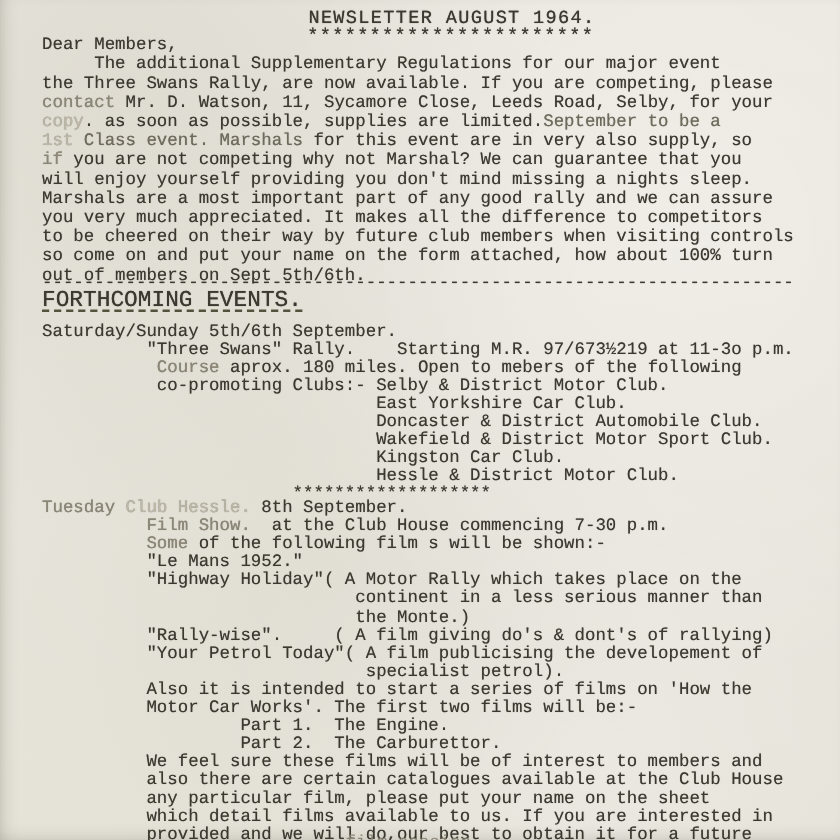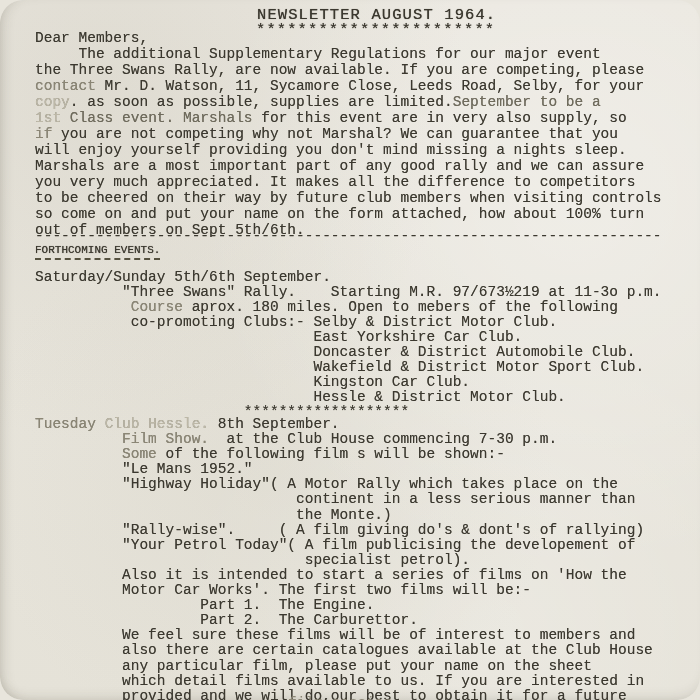--- a/index.html
+++ b/index.html
@@ -11,21 +11,20 @@
   .page{
     position:absolute;inset:0;overflow:hidden;
     background:
       radial-gradient(circle at 15% 12%, rgba(185,180,164,0.22), transparent 42%),
       radial-gradient(circle at 82% 28%, rgba(255,255,255,0.30), transparent 50%),
       radial-gradient(circle at 38% 68%, rgba(198,194,179,0.18), transparent 45%),
       radial-gradient(circle at 70% 90%, rgba(255,255,255,0.22), transparent 40%),
       linear-gradient(#eae7df,#e5e2d8);
     box-shadow: inset 10px 0 14px -10px rgba(60,55,40,0.25),
                 inset 0 -10px 14px -10px rgba(60,55,40,0.18);
-    border-radius: 23px;
   }
   .title{
     position:absolute;top:6px;left:257px;
     font-size:15.5px;letter-spacing:1.1px;white-space:pre;
     text-shadow:0 0 0.7px rgba(45,42,33,0.85);
   }
   .title-rule{
     position:absolute;top:21px;left:256px;
     font-size:15.5px;letter-spacing:1.1px;white-space:pre;
     text-shadow:0 0 0.7px rgba(45,42,33,0.8);
@@ -41,21 +40,21 @@
   #intro{top:30px;}
   #event1{top:270px;}
   #event2{top:417px;}
   .separator{
     position:absolute;top:228px;left:35px;width:640px;overflow:hidden;
     font-size:14.5px;line-height:16px;white-space:pre;
     text-shadow:0 0 0.6px rgba(59,56,47,0.6);
   }
   .heading{
     position:absolute;top:242px;left:35px;
-    font-size:11px;line-height:16px;white-space:pre;
+    font-size:19px;line-height:16px;white-space:pre;
     text-shadow:0 0 0.7px rgba(45,42,33,0.85);
   }
   .heading span{
     display:inline-block;border-bottom:2px dashed #55513f;padding-bottom:0px;
   }
   .fragment{
     position:absolute;top:695px;left:288px;height:5px;overflow:hidden;
     font-size:14.5px;white-space:pre;color:#8b8675;
   }
   .faint{color:#8b8675;}

